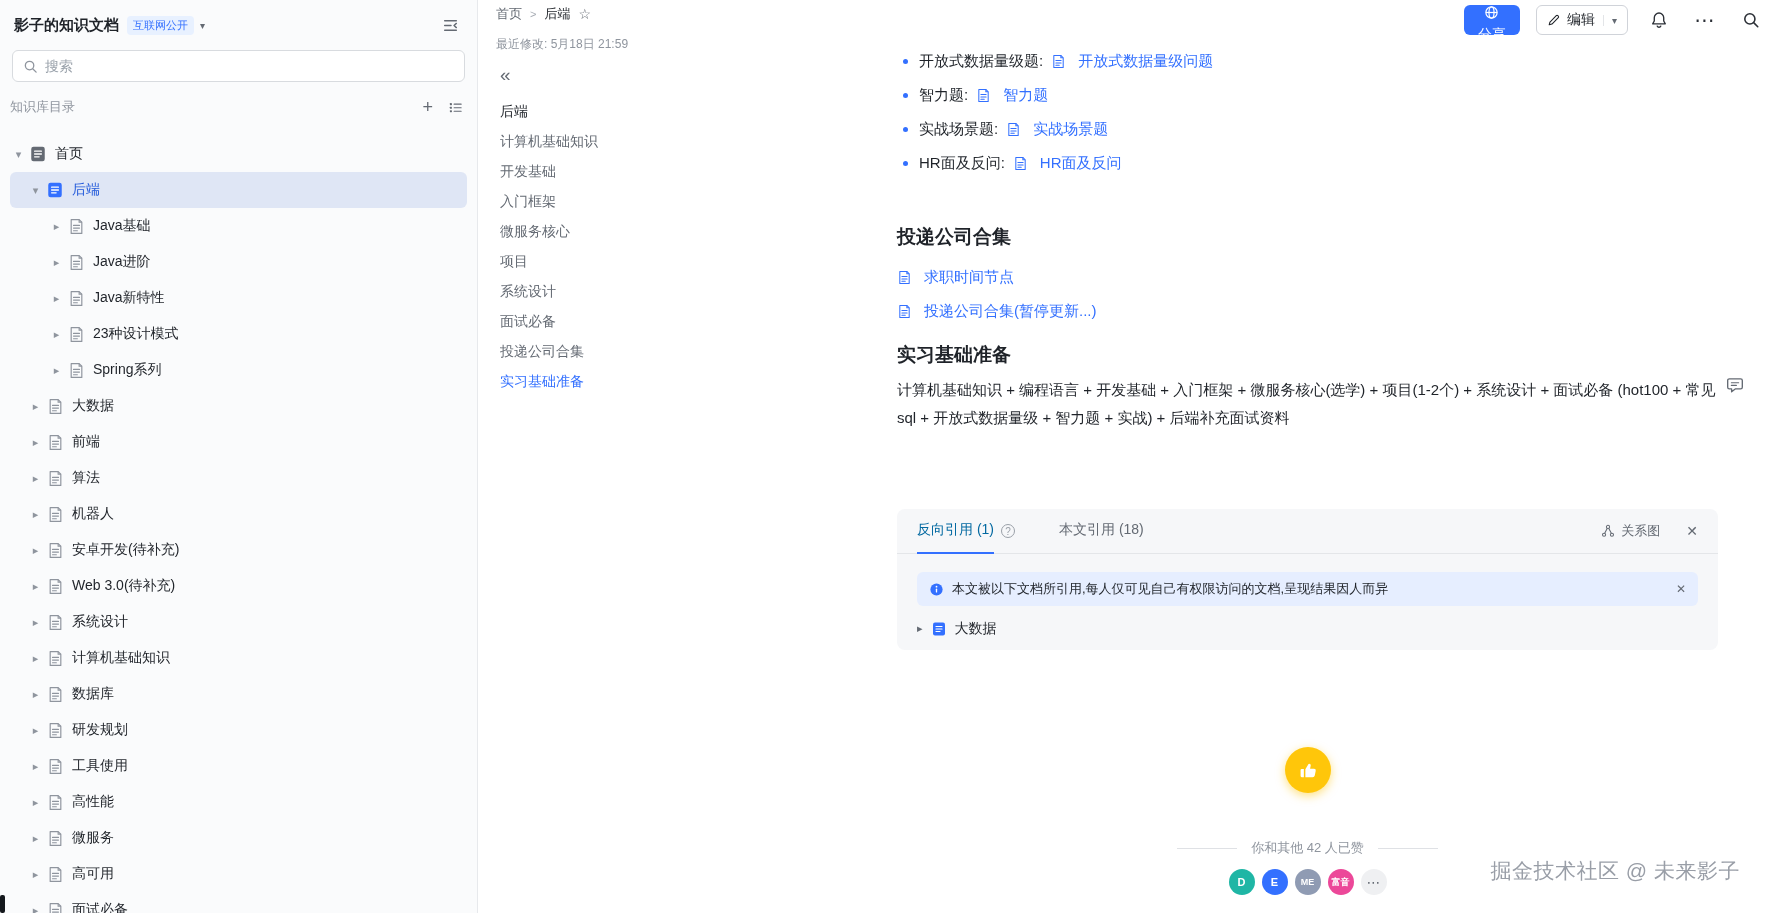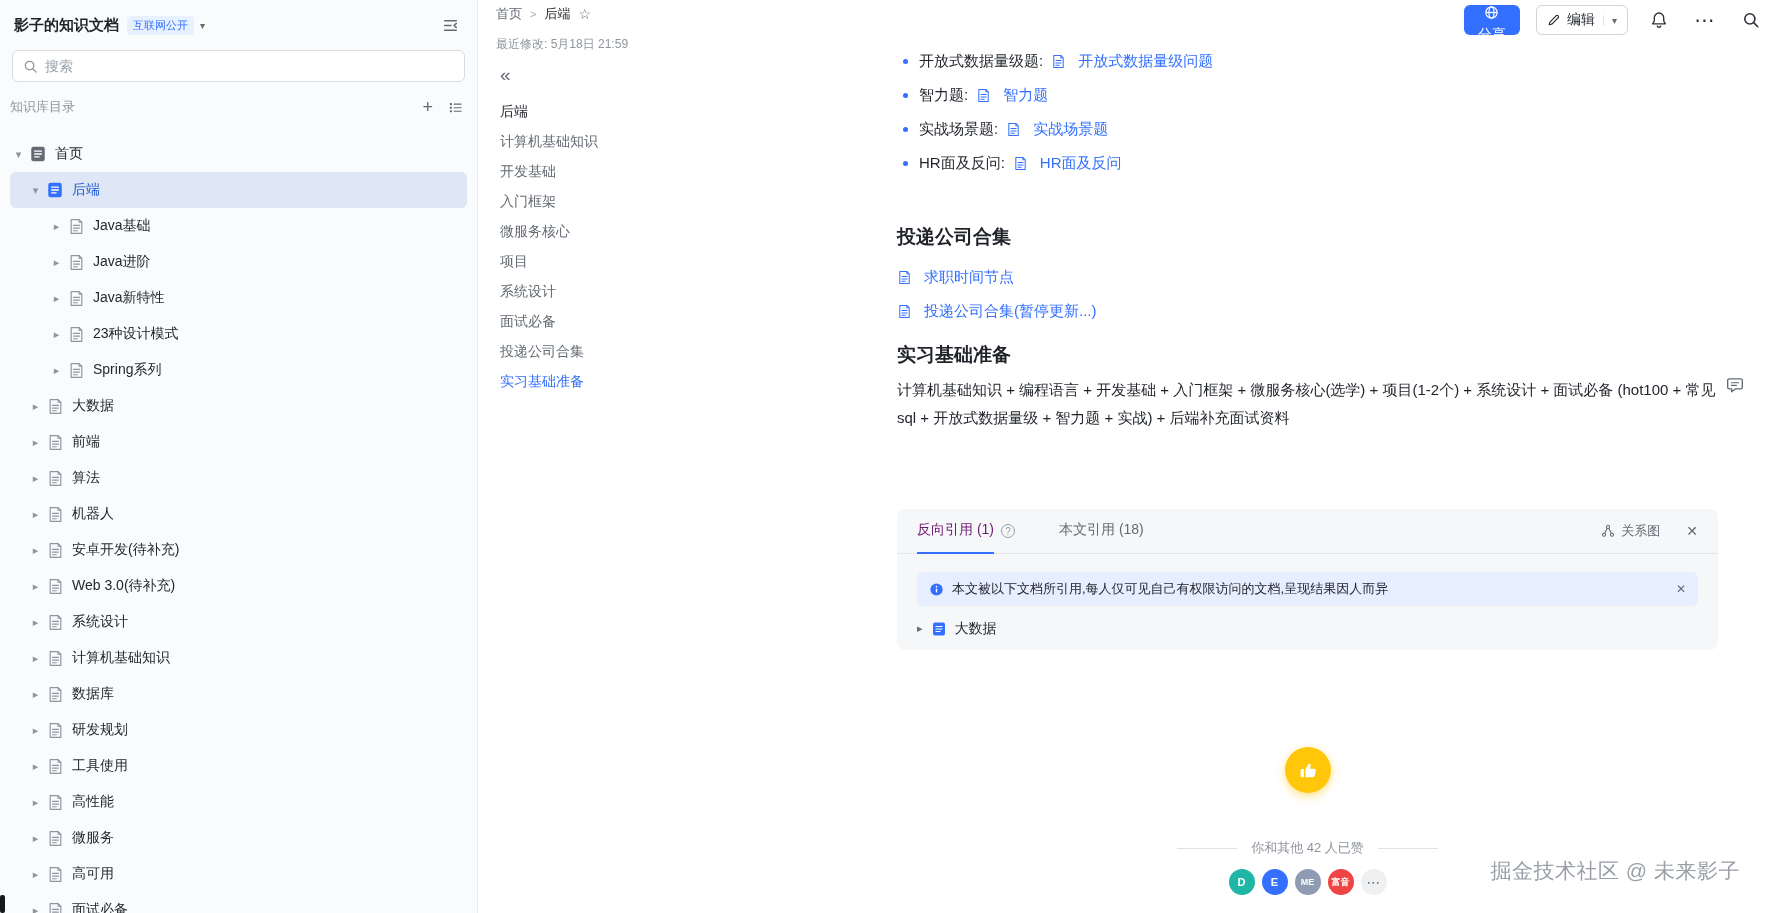--- a/index.html
+++ b/index.html
@@ -75,42 +75,42 @@
   .link-row { height:34px; display:flex; align-items:center; font-size:15px; }
   .links-block { margin-top:10px; }
   .h-prep { margin-top:14px; }
   .prep-par { margin-top:8px; font-size:15px; line-height:28px; color:#1f2329; }
   .comment-float { position:absolute; top:334px; right:36px; color:#646a73; cursor:pointer; }
 
   
   .ref-card { margin-top:77px; background:#f6f7f9; border-radius:8px; }
   .ref-tabs { height:45px; display:flex; align-items:center; padding:0 20px; border-bottom:1px solid #e4e6e9; }
   .tab { height:45px; display:inline-flex; align-items:center; font-size:14px; cursor:pointer; border-bottom:2px solid transparent; }
-  .tab.active { color:#701a75; font-weight:500; border-bottom-color:#3370ff; }
+  .tab.active { color:#0369a1; font-weight:500; border-bottom-color:#3370ff; }
   .tab.inactive { color:#646a73; margin-left:44px; }
   .help-badge { width:14px; height:14px; border:1px solid #9aa0a8; border-radius:50%; color:#9aa0a8; font-size:10px; display:inline-flex; align-items:center; justify-content:center; margin-left:7px; cursor:pointer; }
   .graph-link { margin-left:auto; display:flex; align-items:center; gap:6px; color:#646a73; font-size:13px; cursor:pointer; }
   .ref-close { margin-left:26px; color:#646a73; font-size:14px; cursor:pointer; }
   .ref-banner { margin:18px 20px 0; height:34px; background:#e6eeff; border-radius:6px; display:flex; align-items:center; padding:0 12px; gap:8px;justify-content:space-between; }
   .ref-banner .ntext { font-size:13px; color:#1f2329; }
   .ref-banner .bclose { margin-left:auto; color:#646a73; font-size:12px; cursor:pointer; }
   .ref-item { margin:10px 20px 0; height:34px; display:flex; align-items:center; gap:8px; padding-bottom:9px; cursor:pointer; }
   .ref-item .chev { font-size:11px; color:#646a73; }
   .ref-item .ric { display:flex; color:#3370ff; }
   .ref-item .rlabel { font-size:14px; color:#1f2329; }
 
   
   .like-wrap { display:flex; flex-direction:column; align-items:center; margin-top:97px; }
   .like-btn { width:46px; height:46px; border-radius:50%; background:#ffc60a; display:flex; align-items:center; justify-content:center; cursor:pointer; box-shadow:0 3px 10px rgba(255,198,10,.5); }
   .like-count { display:flex; align-items:center; gap:14px; margin-top:46px; color:#8f959e; font-size:13px; }
   .like-count .line { width:60px; height:1px; background:#dfe1e5; }
   .avatars { display:flex; align-items:center; gap:7px; margin-top:12px; }
   .av { width:26px; height:26px; border-radius:50%; color:#fff; display:flex; align-items:center; justify-content:center; font-size:11px; font-weight:600; cursor:pointer; }
   .av1 { background:#1fb6a5; } .av2 { background:#3370ff; }
-  .av3 { background:#8f9bb3; font-size:9px;text-align:center; } .av4 { background:#ef4444; font-size:9px; }
+  .av3 { background:#8f9bb3; font-size:9px;text-align:center; } .av4 { background:#ec4899; font-size:9px; }
   .av-more { background:#eff0f2; color:#646a73; font-size:14px; font-weight:400; }
 
   .watermark { position:absolute; right:40px; bottom:28px; font-size:21px; color:#999ea7; letter-spacing:.5px; }
   .defs-hidden { position:absolute; width:0; height:0; overflow:hidden; }
 </style>
 </head>
 <body>
 
 <svg class="defs-hidden" aria-hidden="true">
     <defs>

